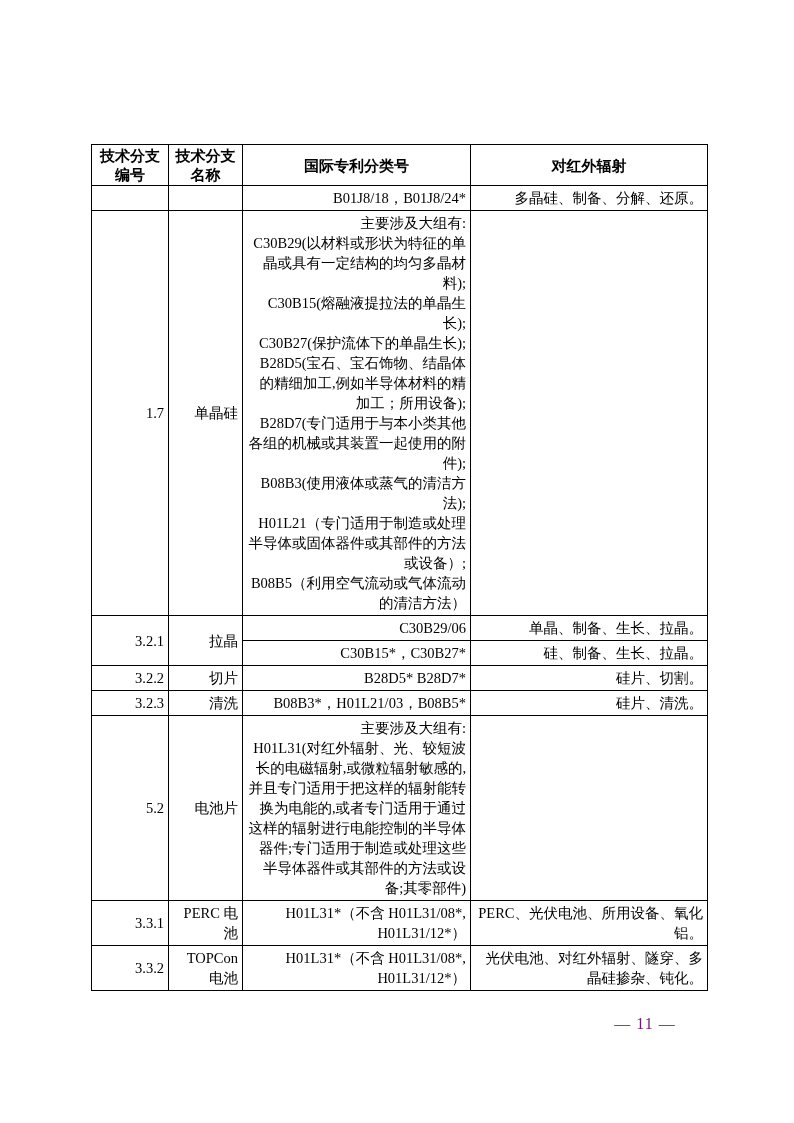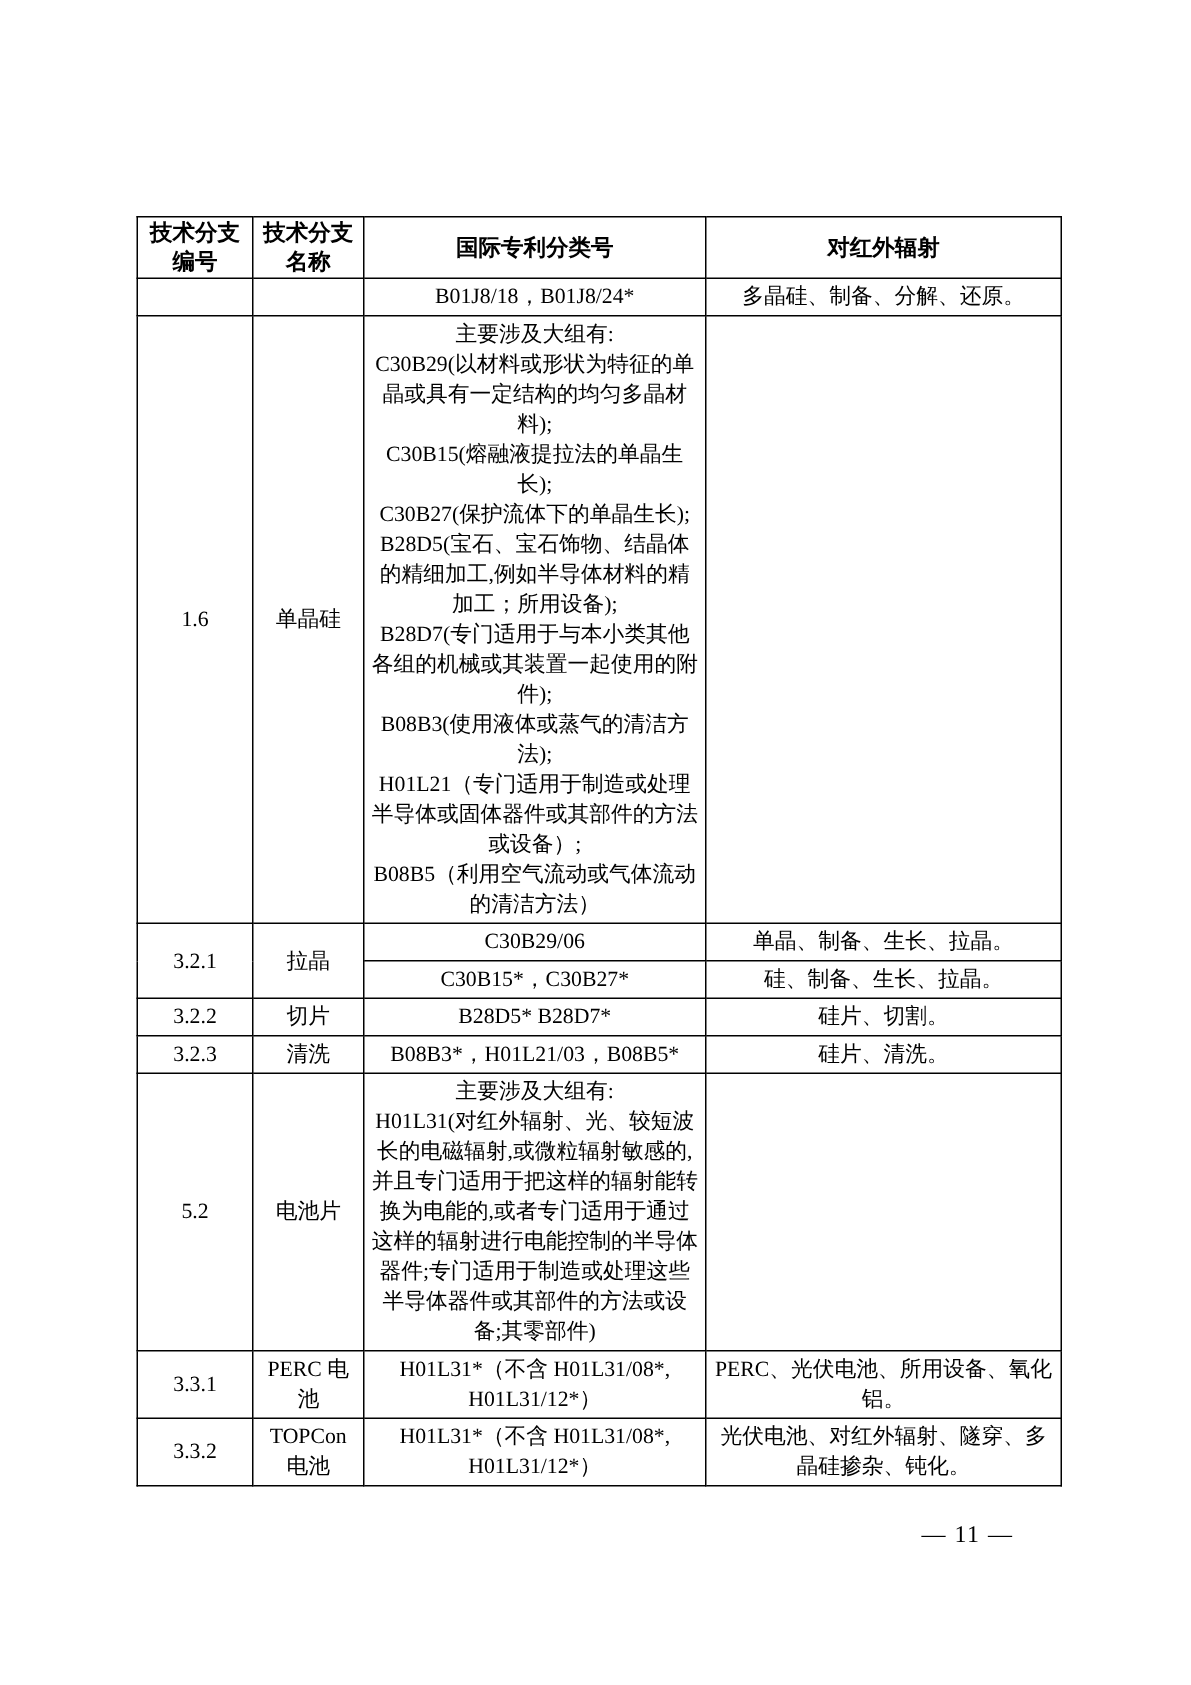--- a/index.html
+++ b/index.html
@@ -35,31 +35,31 @@
   }
   .cls-table th {
     font-family: "Liberation Sans", "DejaVu Sans", sans-serif;
     font-weight: 700;
     font-size: 15px;
     line-height: 19px;
     text-align: center;
     white-space: pre-line;
     padding: 1px 2px;
   }
-  .cls-table td { white-space: pre-wrap; text-align: center; }
+  .cls-table td { white-space: pre-wrap; text-align: right; }
   .pageno {
     position: absolute;
     left: 600px;
     top: 1014px;
     width: 90px;
     text-align: center;
     font-size: 16px;
     line-height: 20px;
     letter-spacing: 1px;
-    color: #000000;
+    color: #701a75;
   }
 </style>
 </head>
 <body>
 
 <div class="page">
 
   <table class="cls-table">
     <colgroup>
       <col class="c1">
@@ -78,21 +78,21 @@
       </tr>
 
       <tr>
         <td></td>
         <td></td>
         <td>B01J8/18，B01J8/24*</td>
         <td>多晶硅、制备、分解、还原。</td>
       </tr>
 
       <tr>
-        <td>1.6</td>
+        <td>1.7</td>
         <td>单晶硅</td>
         <td>主要涉及大组有:
 C30B29(以材料或形状为特征的单晶或具有一定结构的均匀多晶材料);
 C30B15(熔融液提拉法的单晶生长);
 C30B27(保护流体下的单晶生长);
 B28D5(宝石、宝石饰物、结晶体的精细加工,例如半导体材料的精加工；所用设备);
 B28D7(专门适用于与本小类其他各组的机械或其装置一起使用的附件);
 B08B3(使用液体或蒸气的清洁方法);
 H01L21（专门适用于制造或处理半导体或固体器件或其部件的方法或设备）;
 B08B5（利用空气流动或气体流动的清洁方法）</td>

